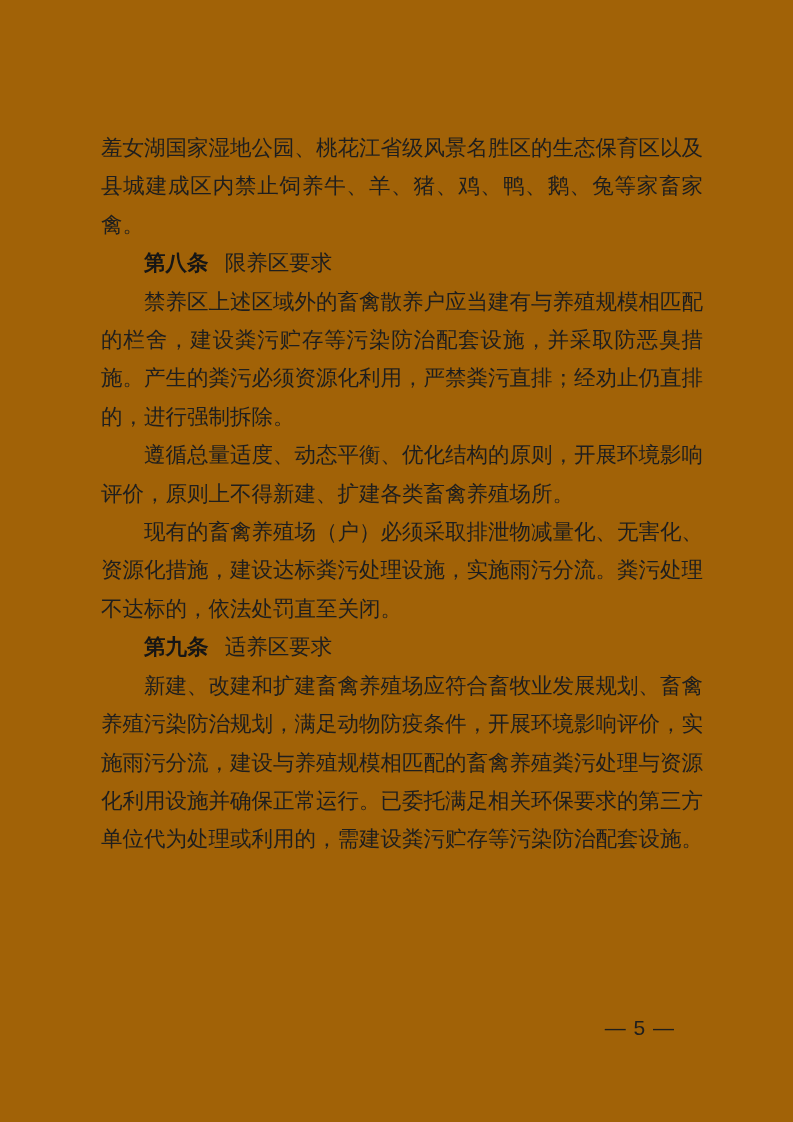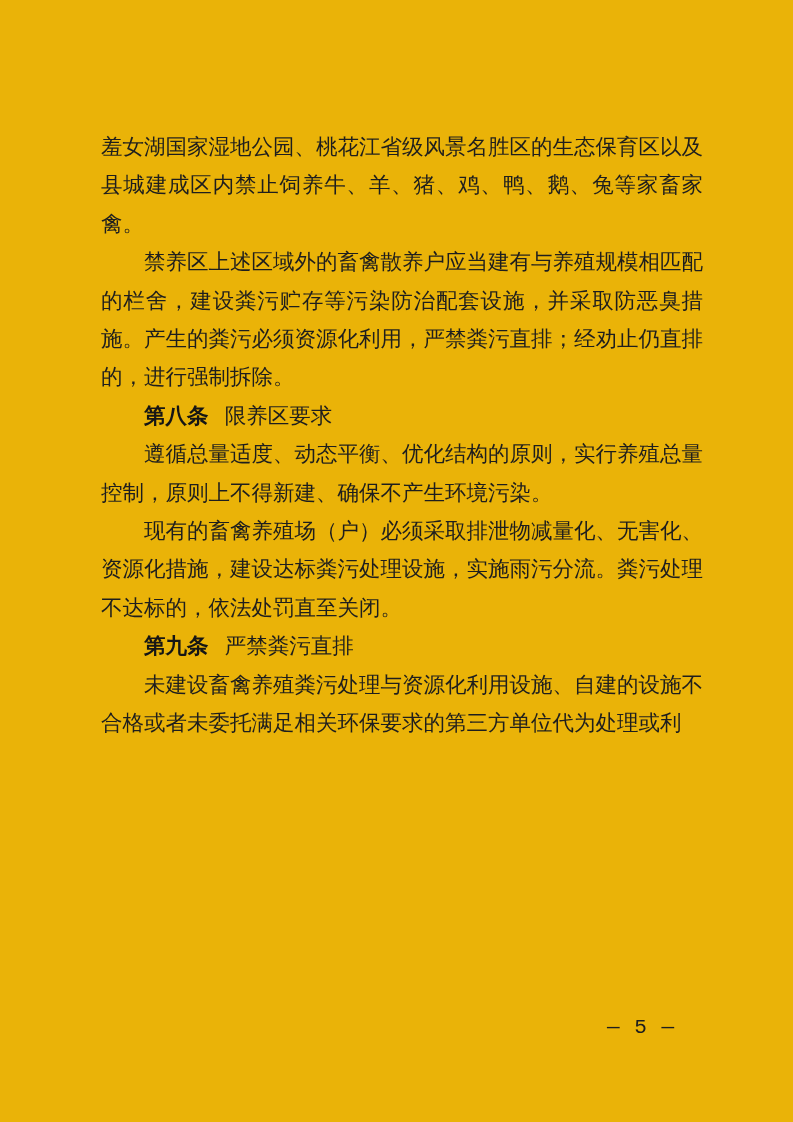--- a/index.html
+++ b/index.html
@@ -4,23 +4,23 @@
 <style>
   html, body {
     margin: 0;
     padding: 0;
     background: #ffffff;
   }
   .page {
     position: relative;
     width: 793px;
     height: 1122px;
-    background: #eab308;
+    background: #a16207;
     overflow: hidden;
-    font-family: Liberation Mono, monospace;
+    font-family: Liberation Sans, sans-serif;
     color: #1e1e1e;
   }
   .body-text {
     position: absolute;
     left: 101px;
     top: 129px;
     width: 602px;
     font-size: 21.5px;
     line-height: 38.4px;
     text-align: justify;
@@ -51,21 +51,21 @@
     color: #1e1e1e;
     white-space: nowrap;
   }
 </style>
 </head>
 <body>
 
 <div class="page">
   <div class="body-text">
       <p class="para">羞女湖国家湿地公园、桃花江省级风景名胜区的生态保育区以及县城建成区内禁止饲养牛、羊、猪、鸡、鸭、鹅、兔等家畜家禽。</p>
+      <p class="para indent"><span class="article-no">第八条</span><span class="article-title">限养区要求</span></p>
       <p class="para indent">禁养区上述区域外的畜禽散养户应当建有与养殖规模相匹配的栏舍，建设粪污贮存等污染防治配套设施，并采取防恶臭措施。产生的粪污必须资源化利用，严禁粪污直排；经劝止仍直排的，进行强制拆除。</p>
-      <p class="para indent"><span class="article-no">第八条</span><span class="article-title">限养区要求</span></p>
-      <p class="para indent">遵循总量适度、动态平衡、优化结构的原则，实行养殖总量控制，原则上不得新建、确保不产生环境污染。</p>
+      <p class="para indent">遵循总量适度、动态平衡、优化结构的原则，开展环境影响评价，原则上不得新建、扩建各类畜禽养殖场所。</p>
       <p class="para indent">现有的畜禽养殖场（户）必须采取排泄物减量化、无害化、资源化措施，建设达标粪污处理设施，实施雨污分流。粪污处理不达标的，依法处罚直至关闭。</p>
-      <p class="para indent"><span class="article-no">第九条</span><span class="article-title">严禁粪污直排</span></p>
-      <p class="para indent">未建设畜禽养殖粪污处理与资源化利用设施、自建的设施不合格或者未委托满足相关环保要求的第三方单位代为处理或利</p>
+      <p class="para indent"><span class="article-no">第九条</span><span class="article-title">适养区要求</span></p>
+      <p class="para indent">新建、改建和扩建畜禽养殖场应符合畜牧业发展规划、畜禽养殖污染防治规划，满足动物防疫条件，开展环境影响评价，实施雨污分流，建设与养殖规模相匹配的畜禽养殖粪污处理与资源化利用设施并确保正常运行。已委托满足相关环保要求的第三方单位代为处理或利用的，需建设粪污贮存等污染防治配套设施。</p>
     </div>
   <div class="page-number">— 5 —</div>
 </div>
 
 </body></html>

